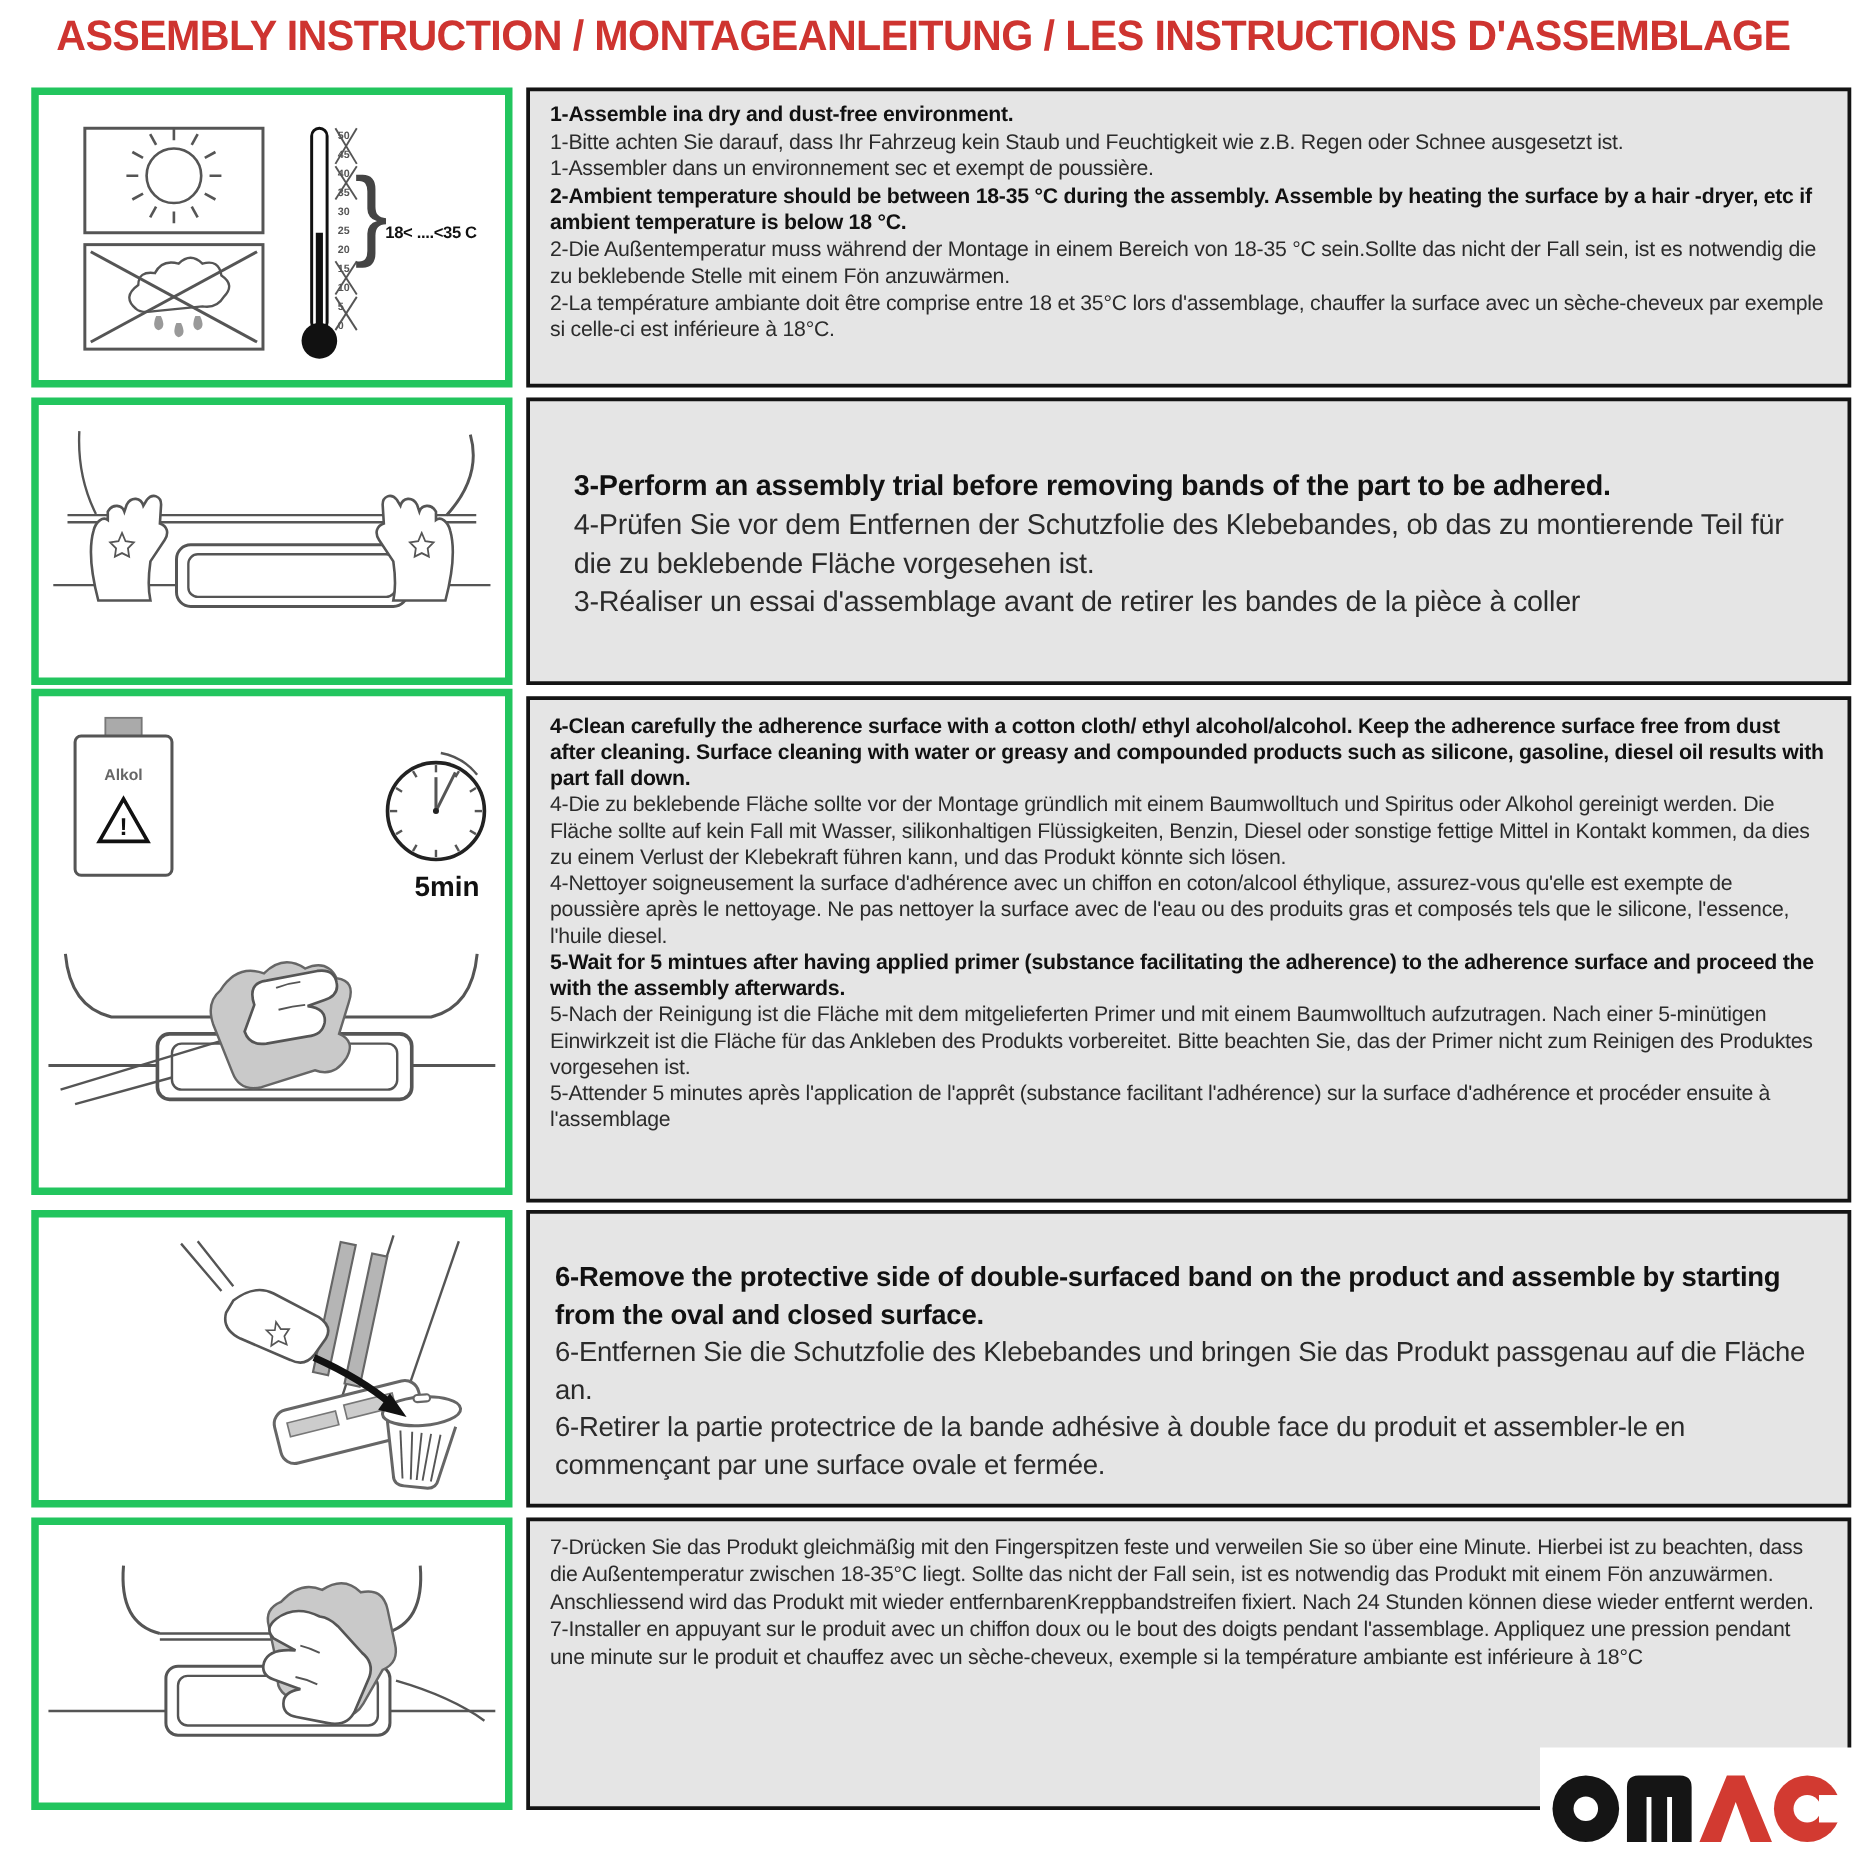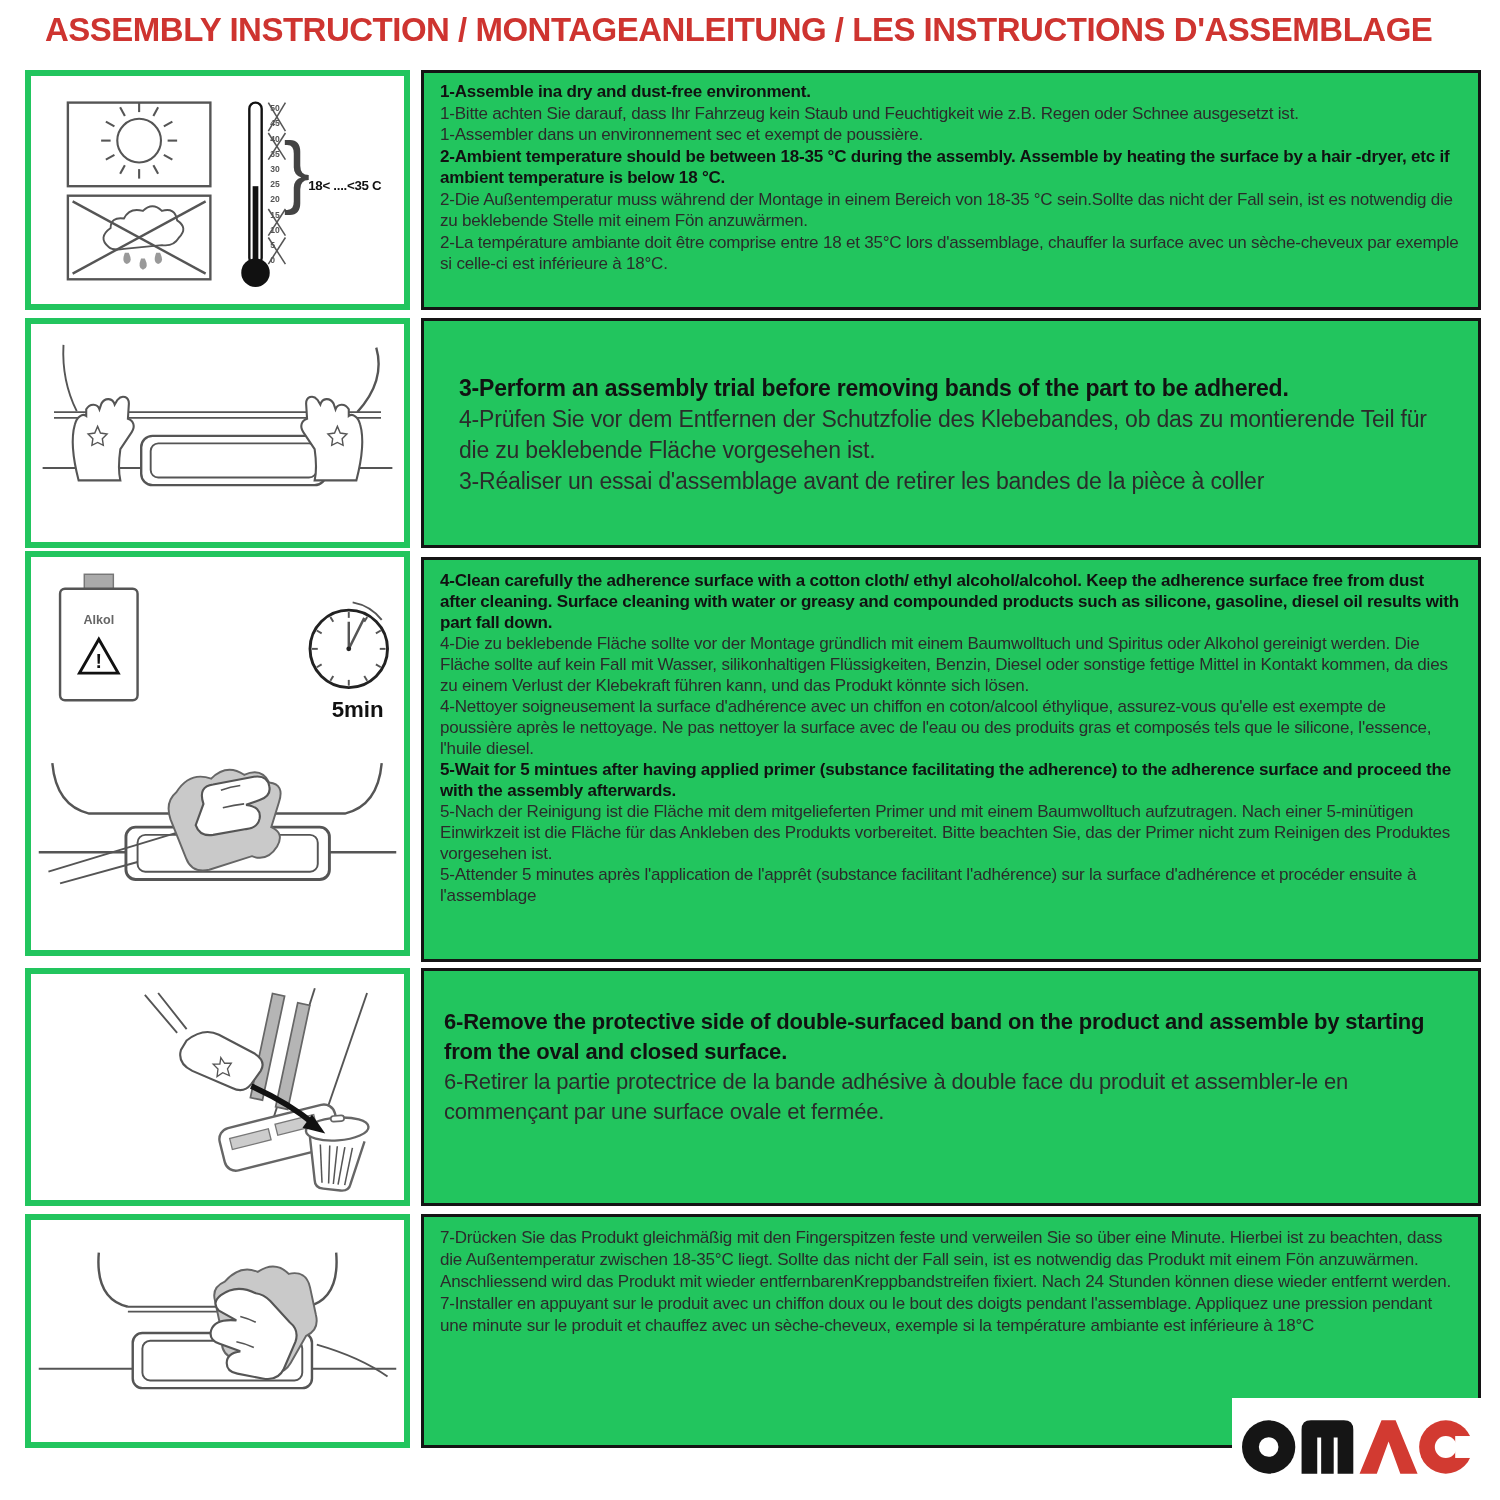--- a/index.html
+++ b/index.html
@@ -2,21 +2,21 @@
 <html><head>
 <meta charset="utf-8">
 <style>
   html,body{margin:0;padding:0;background:#fff;}
   #page{position:relative;width:1500px;height:1500px;background:#fff;overflow:hidden;
         font-family:"Liberation Sans",sans-serif;color:#222;}
   .title{position:absolute;left:45px;top:10px;font-size:34px;font-weight:700;color:#ce3430;
          letter-spacing:-0.5px;white-space:nowrap;transform:scaleX(.97);transform-origin:left top;}
   .illu{position:absolute;left:25px;width:385px;border:6px solid #22c55e;background:#fff;box-sizing:border-box;}
   .illu svg{width:100%;height:100%;display:block;}
-  .panel{position:absolute;left:421px;width:1060px;border:3px solid #141414;background:#22c55e;
+  .panel{position:absolute;left:421px;width:1060px;border:3px solid #141414;background:#e5e5e5;
          box-sizing:border-box;overflow:hidden;letter-spacing:-0.2px;}
   .panel p{margin:0;color:#2b2b2b;}
   .panel p.b{font-weight:700;color:#111;}
   .gap{margin-top:16px;}
   .i1{top:70px;height:240px}   .p1{top:70px;height:240px;padding:8px 16px;font-size:17px;line-height:21.5px}
   .i2{top:318px;height:230px}  .p2{top:318px;height:230px;padding:52px 35px 0;font-size:23px;line-height:31px}
   .i3{top:551px;height:405px}  .p3{top:557px;height:405px;padding:10px 16px;font-size:17px;line-height:21px}
   .i4{top:968px;height:238px}  .p4{top:968px;height:238px;padding:36px 20px 0;font-size:22px;line-height:30px}
   .i5{top:1214px;height:234px} .p5{top:1214px;height:234px;padding:10px 16px;font-size:17px;line-height:22px}
   #logo{position:absolute;left:1232px;top:1398px;width:252px;height:98px;background:#fff;
@@ -205,20 +205,21 @@
         </g>
         <ellipse cx="32" cy="12" rx="33" ry="12" fill="#fff" stroke="#666" stroke-width="2.5" transform="rotate(-10 32 12)"></ellipse>
         <rect x="26" y="-2" width="14" height="6" rx="3" fill="#fff" stroke="#666" stroke-width="1.8" transform="rotate(-10 32 12)"></rect>
       </g>
       <path d="M228,118 Q268,136 294,158" fill="none" stroke="#111" stroke-width="6"></path>
       <polygon points="306,168 282,162 292,148" fill="#111"></polygon>
     </svg>
   </div>
   <div class="panel p4">
     <p class="b">6-Remove the protective side of double-surfaced band on the product and assemble by starting from the oval and closed surface.</p>
+    <p>6-Entfernen Sie die Schutzfolie des Klebebandes und bringen Sie das Produkt passgenau auf die Fläche an.</p>
     <p>6-Retirer la partie protectrice de la bande adhésive à double face du produit et assembler-le en commençant par une surface ovale et fermée.</p>
   </div>
 
   <div class="illu i5">
     <svg viewBox="0 0 385 222">
       <path d="M70,30 Q66,78 100,86" class="ln" stroke-width="2.5"></path>
       <path d="M315,30 Q319,78 285,86" class="ln" stroke-width="2.5"></path>
       <line x1="100" y1="86" x2="285" y2="86" class="ln" stroke-width="2"></line>
       <line x1="100" y1="91" x2="285" y2="91" class="ln" stroke-width="2"></line>
       <line x1="8" y1="150" x2="377" y2="150" class="ln" stroke-width="2"></line>

